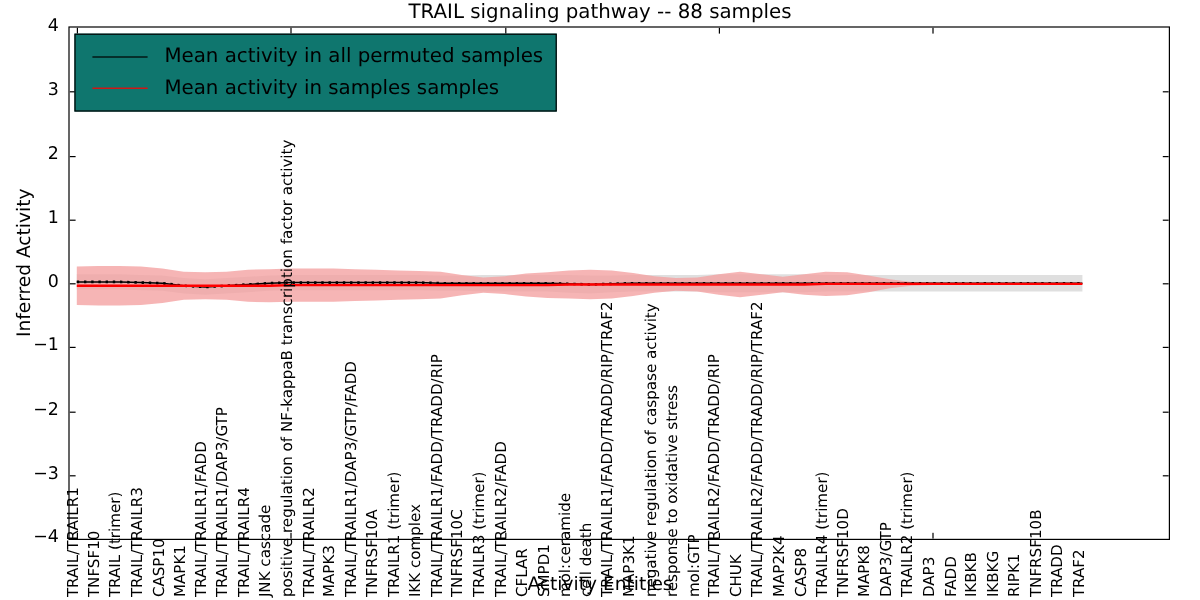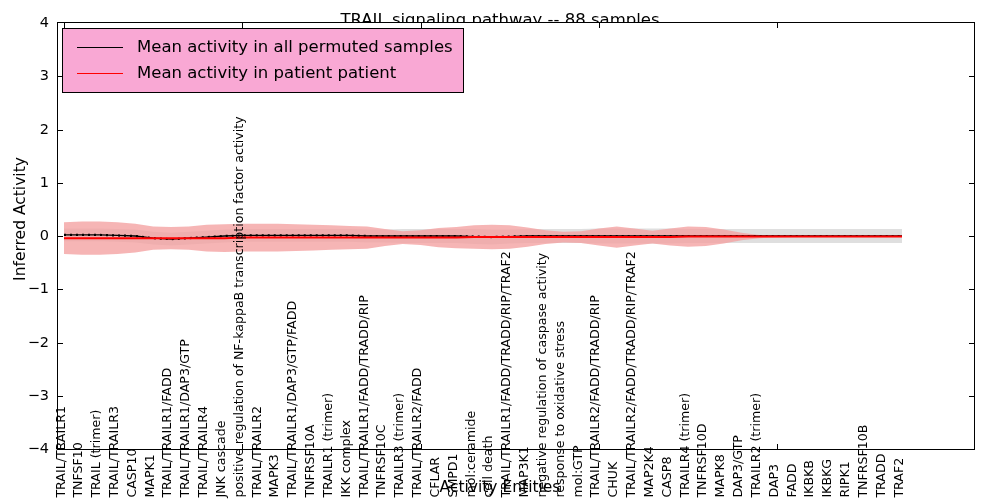--- a/index.html
+++ b/index.html
@@ -6,21 +6,21 @@
   body{
     width:1000px;height:500px;
     background:#ffffff;
     font-family:"DejaVu Sans", sans-serif;
     overflow:hidden;
   }
   #fig{position:relative;width:1000px;height:500px;}
 
   
   .title{
-    position:absolute; left:0; top:10px; width:1000px;
+    position:absolute; left:0; top:0; width:1000px;
     text-align:center; font-size:16.5px; color:#000;
     letter-spacing:0px;
   }
   
   .title-inner{display:inline-block; transform:translateX(0px);}
 
   
   .axes{
     position:absolute;
     left:57px; top:22px;
@@ -79,21 +79,21 @@
     transform:rotate(-90deg);
   }
 
   
   .plotsvg{position:absolute; left:0; top:0;}
 
   
   .legend{
     position:absolute;
     left:62px; top:28px;
-    background:#f9a8d4;
+    background:#0f766e;
     border:1.1px solid #000;
     padding:5px 10px 6px 8px;
     box-sizing:border-box;
   }
   .legrow{display:flex; align-items:center; height:26px;}
   .legline{
     display:inline-block; width:46px; height:0;
     margin-right:14px; margin-left:6px;
   }
   .legline.k{border-top:1.4px solid #000;}
@@ -209,17 +209,17 @@
       <div class="xlab" style="left: 848.5px;">TRAF2</div>
     </div>
 
   <div class="legend">
     <div class="legrow">
       <span class="legline k"></span>
       <span class="legtxt">Mean activity in all permuted samples</span>
     </div>
     <div class="legrow">
       <span class="legline r"></span>
-      <span class="legtxt">Mean activity in patient patient</span>
+      <span class="legtxt">Mean activity in samples samples</span>
     </div>
   </div>
 
 </div>
 
 </body></html>

